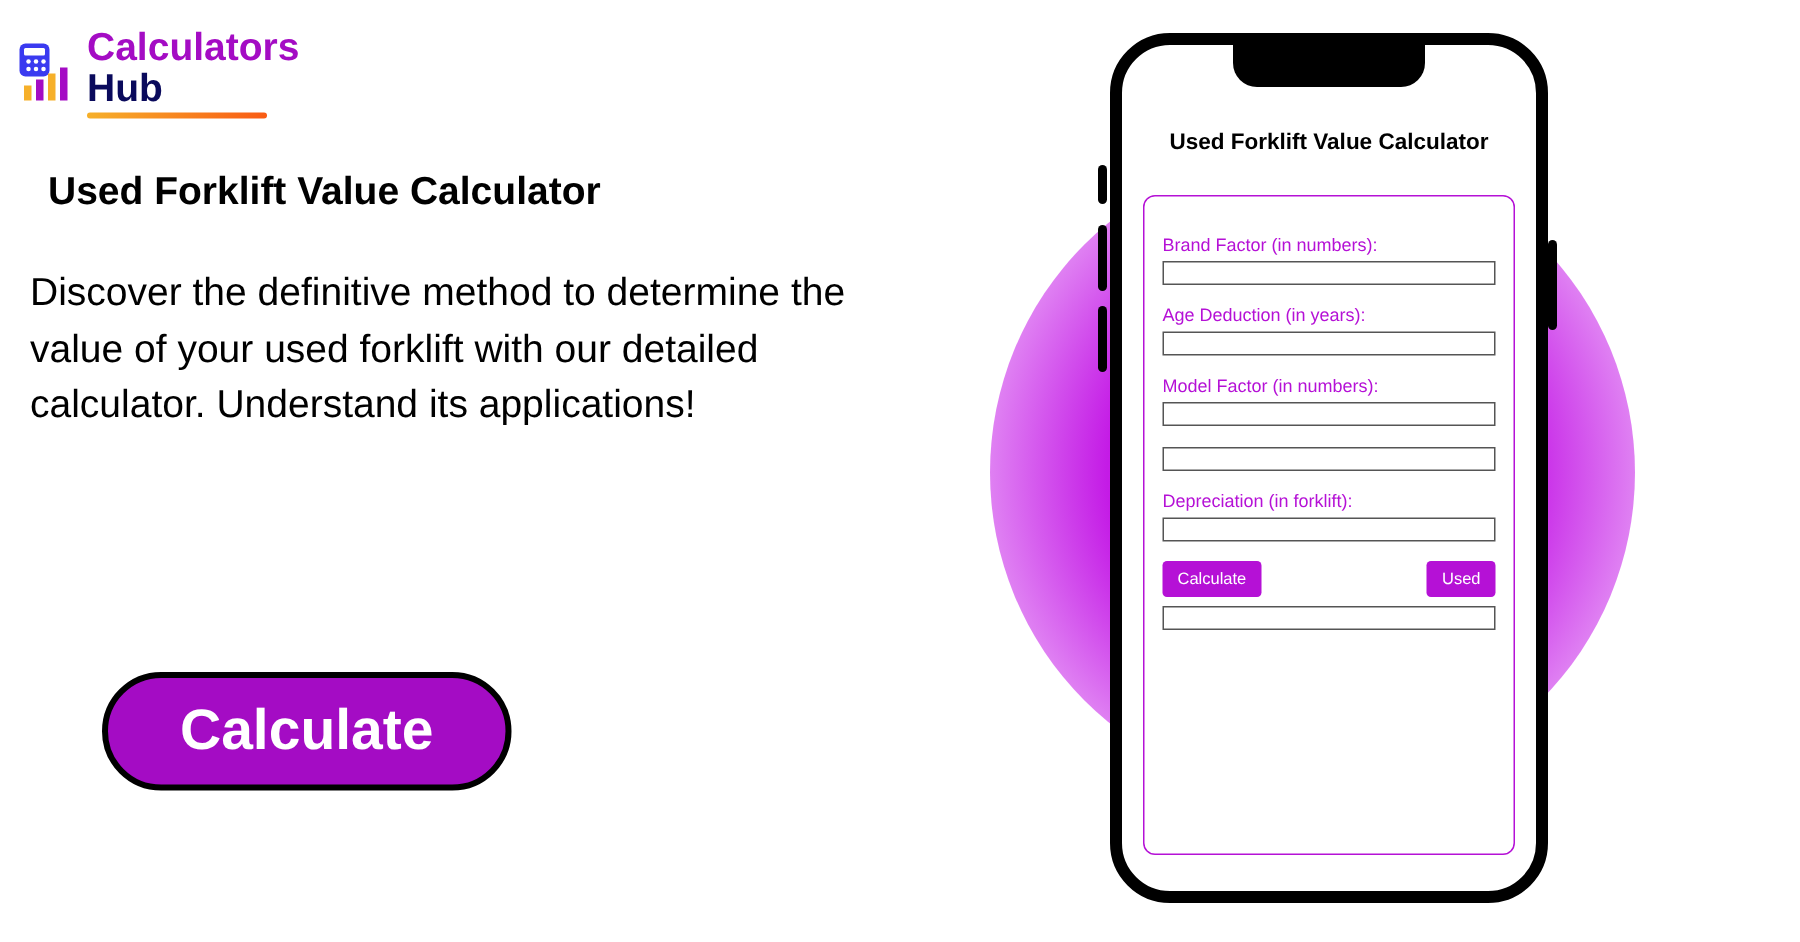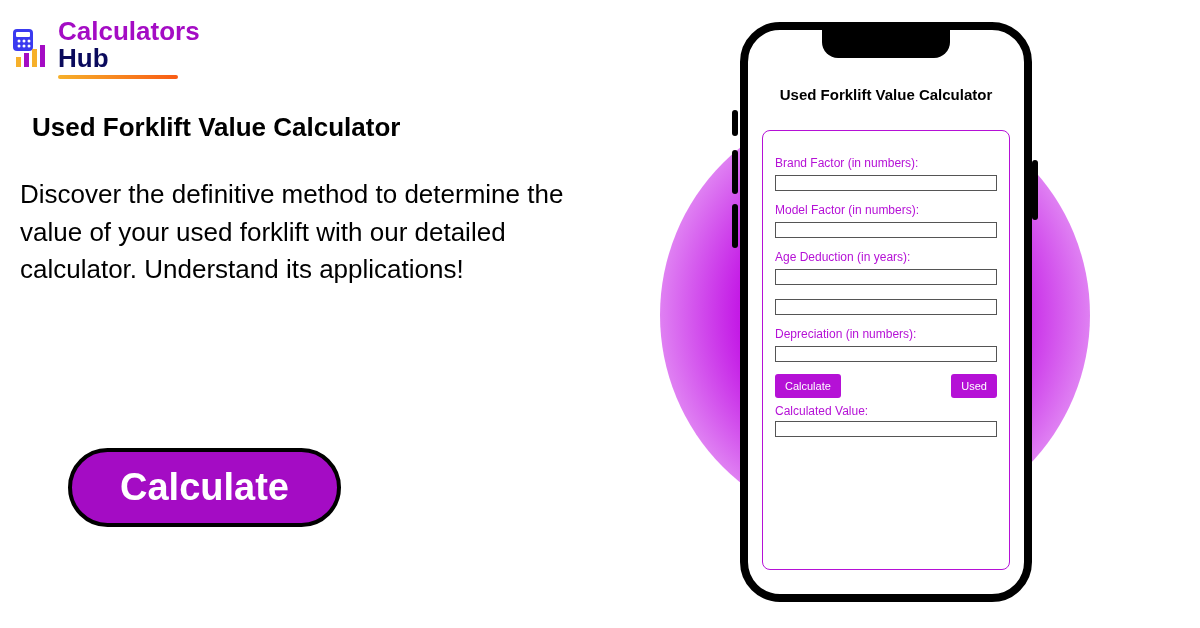--- a/index.html
+++ b/index.html
@@ -235,40 +235,39 @@
   <div class="phone-title">Used Forklift Value Calculator</div>
 
   <div class="calc-form">
 
     <div class="form-row">
       <label class="form-label">Brand Factor (in numbers):</label>
       <input class="form-input" value="" style="">
     </div>
 
     <div class="form-row">
+      <label class="form-label">Age Deduction (in years):</label>
+      <input class="form-input" value="" style="">
+    </div>
+
+    <div class="form-row">
       <label class="form-label">Model Factor (in numbers):</label>
       <input class="form-input" value="" style="">
     </div>
 
     <div class="form-row">
-      <label class="form-label">Age Deduction (in years):</label>
-      <input class="form-input" value="" style="">
-    </div>
-
-    <div class="form-row">
-      <input class="form-input" value="" style="">
-    </div>
-
-    <div class="form-row">
-      <label class="form-label">Depreciation (in numbers):</label>
+      <input class="form-input" value="" style="">
+    </div>
+
+    <div class="form-row">
+      <label class="form-label">Depreciation (in forklift):</label>
       <input class="form-input" value="" style="">
     </div>
 
     <div class="btn-row">
       <button class="mini-btn">Calculate</button>
       <button class="mini-btn">Used</button>
     </div>
 
-    <div class="output-label">Calculated Value:</div>
     <div class="output-box"></div>
 
   </div>
 </div>
 
 </body></html>

